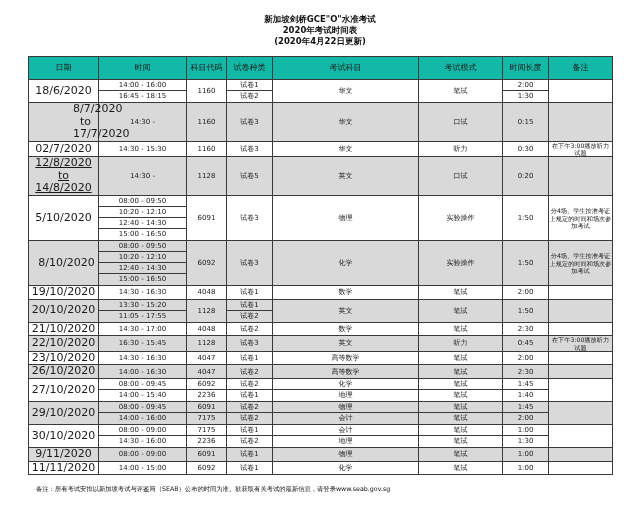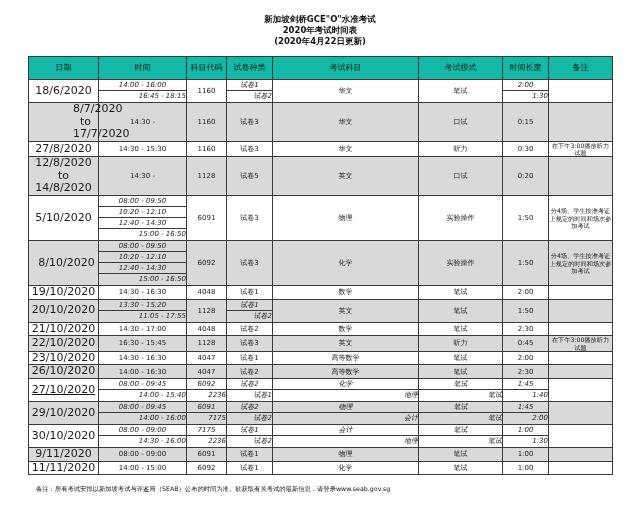--- a/index.html
+++ b/index.html
@@ -47,29 +47,28 @@
     font-size:8px;
     height:22px;
   }
   tr.shaded td{background:#d9d9d9;}
   tr.plain td{background:#ffffff;}
   .multi{padding:0;}
   .stack{
     display:block;
     width:100%;
     border-collapse:collapse;
-    font-style:italic;
   }
   .stack > div{
     border-bottom:1px solid #3a3a3a;
     height:11px;
     line-height:11px;
     box-sizing:border-box;
   }
-  .stack > div:last-child{border-bottom:none;text-align:right;}
+  .stack > div:last-child{border-bottom:none;}
 
   .cellpad{padding:2px 1px;}
   .datecell{font-size:11px;line-height:9px;}
   .remark{font-size:6.2px;line-height:8px;padding:1px 2px;}
   .note{
     margin:9px 0 0 0;
     padding-left:36px;
     font-size:6.3px;
     color:#111;
     line-height:9px;
@@ -157,32 +156,32 @@
             <td class=" cellpad">14:30 -</td>
             <td class=" cellpad">1160</td>
             <td class=" cellpad">试卷3</td>
             <td class=" cellpad">华文</td>
             <td class=" cellpad">口试</td>
             <td class=" cellpad">0:15</td>
             <td class="remark"></td>
           </tr>
           <tr class="plain">
             <td class="datecell cellpad" style="height: 11px;">
-              <div>27/8/2020</div>
+              <div>02/7/2020</div>
             </td>
             <td class=" cellpad">14:30 - 15:30</td>
             <td class=" cellpad">1160</td>
             <td class=" cellpad">试卷3</td>
             <td class=" cellpad">华文</td>
             <td class=" cellpad">听力</td>
             <td class=" cellpad">0:30</td>
             <td class="remark">在下午3:00播放听力试题</td>
           </tr>
           <tr class="shaded">
-            <td class="datecell cellpad" style="height: 11px;">
+            <td class="datecell cellpad" style="height: 11px; text-decoration: underline;">
               <div>12/8/2020</div>
               <div>to</div>
               <div>14/8/2020</div>
             </td>
             <td class=" cellpad">14:30 -</td>
             <td class=" cellpad">1128</td>
             <td class=" cellpad">试卷5</td>
             <td class=" cellpad">英文</td>
             <td class=" cellpad">口试</td>
             <td class=" cellpad">0:20</td>
@@ -302,21 +301,21 @@
             </td>
             <td class=" cellpad">14:00 - 16:30</td>
             <td class=" cellpad">4047</td>
             <td class=" cellpad">试卷2</td>
             <td class=" cellpad">高等数学</td>
             <td class=" cellpad">笔试</td>
             <td class=" cellpad">2:30</td>
             <td class="remark"></td>
           </tr>
           <tr class="plain">
-            <td class="datecell cellpad" style="height: 22px; text-decoration: underline;">
+            <td class="datecell cellpad" style="height: 22px;">
               <div>27/10/2020</div>
             </td>
             <td class="multi">
               <div class="stack">
                 <div>08:00 - 09:45</div>
                 <div>14:00 - 15:40</div>
               </div>
             </td>
             <td class="multi">
               <div class="stack">

